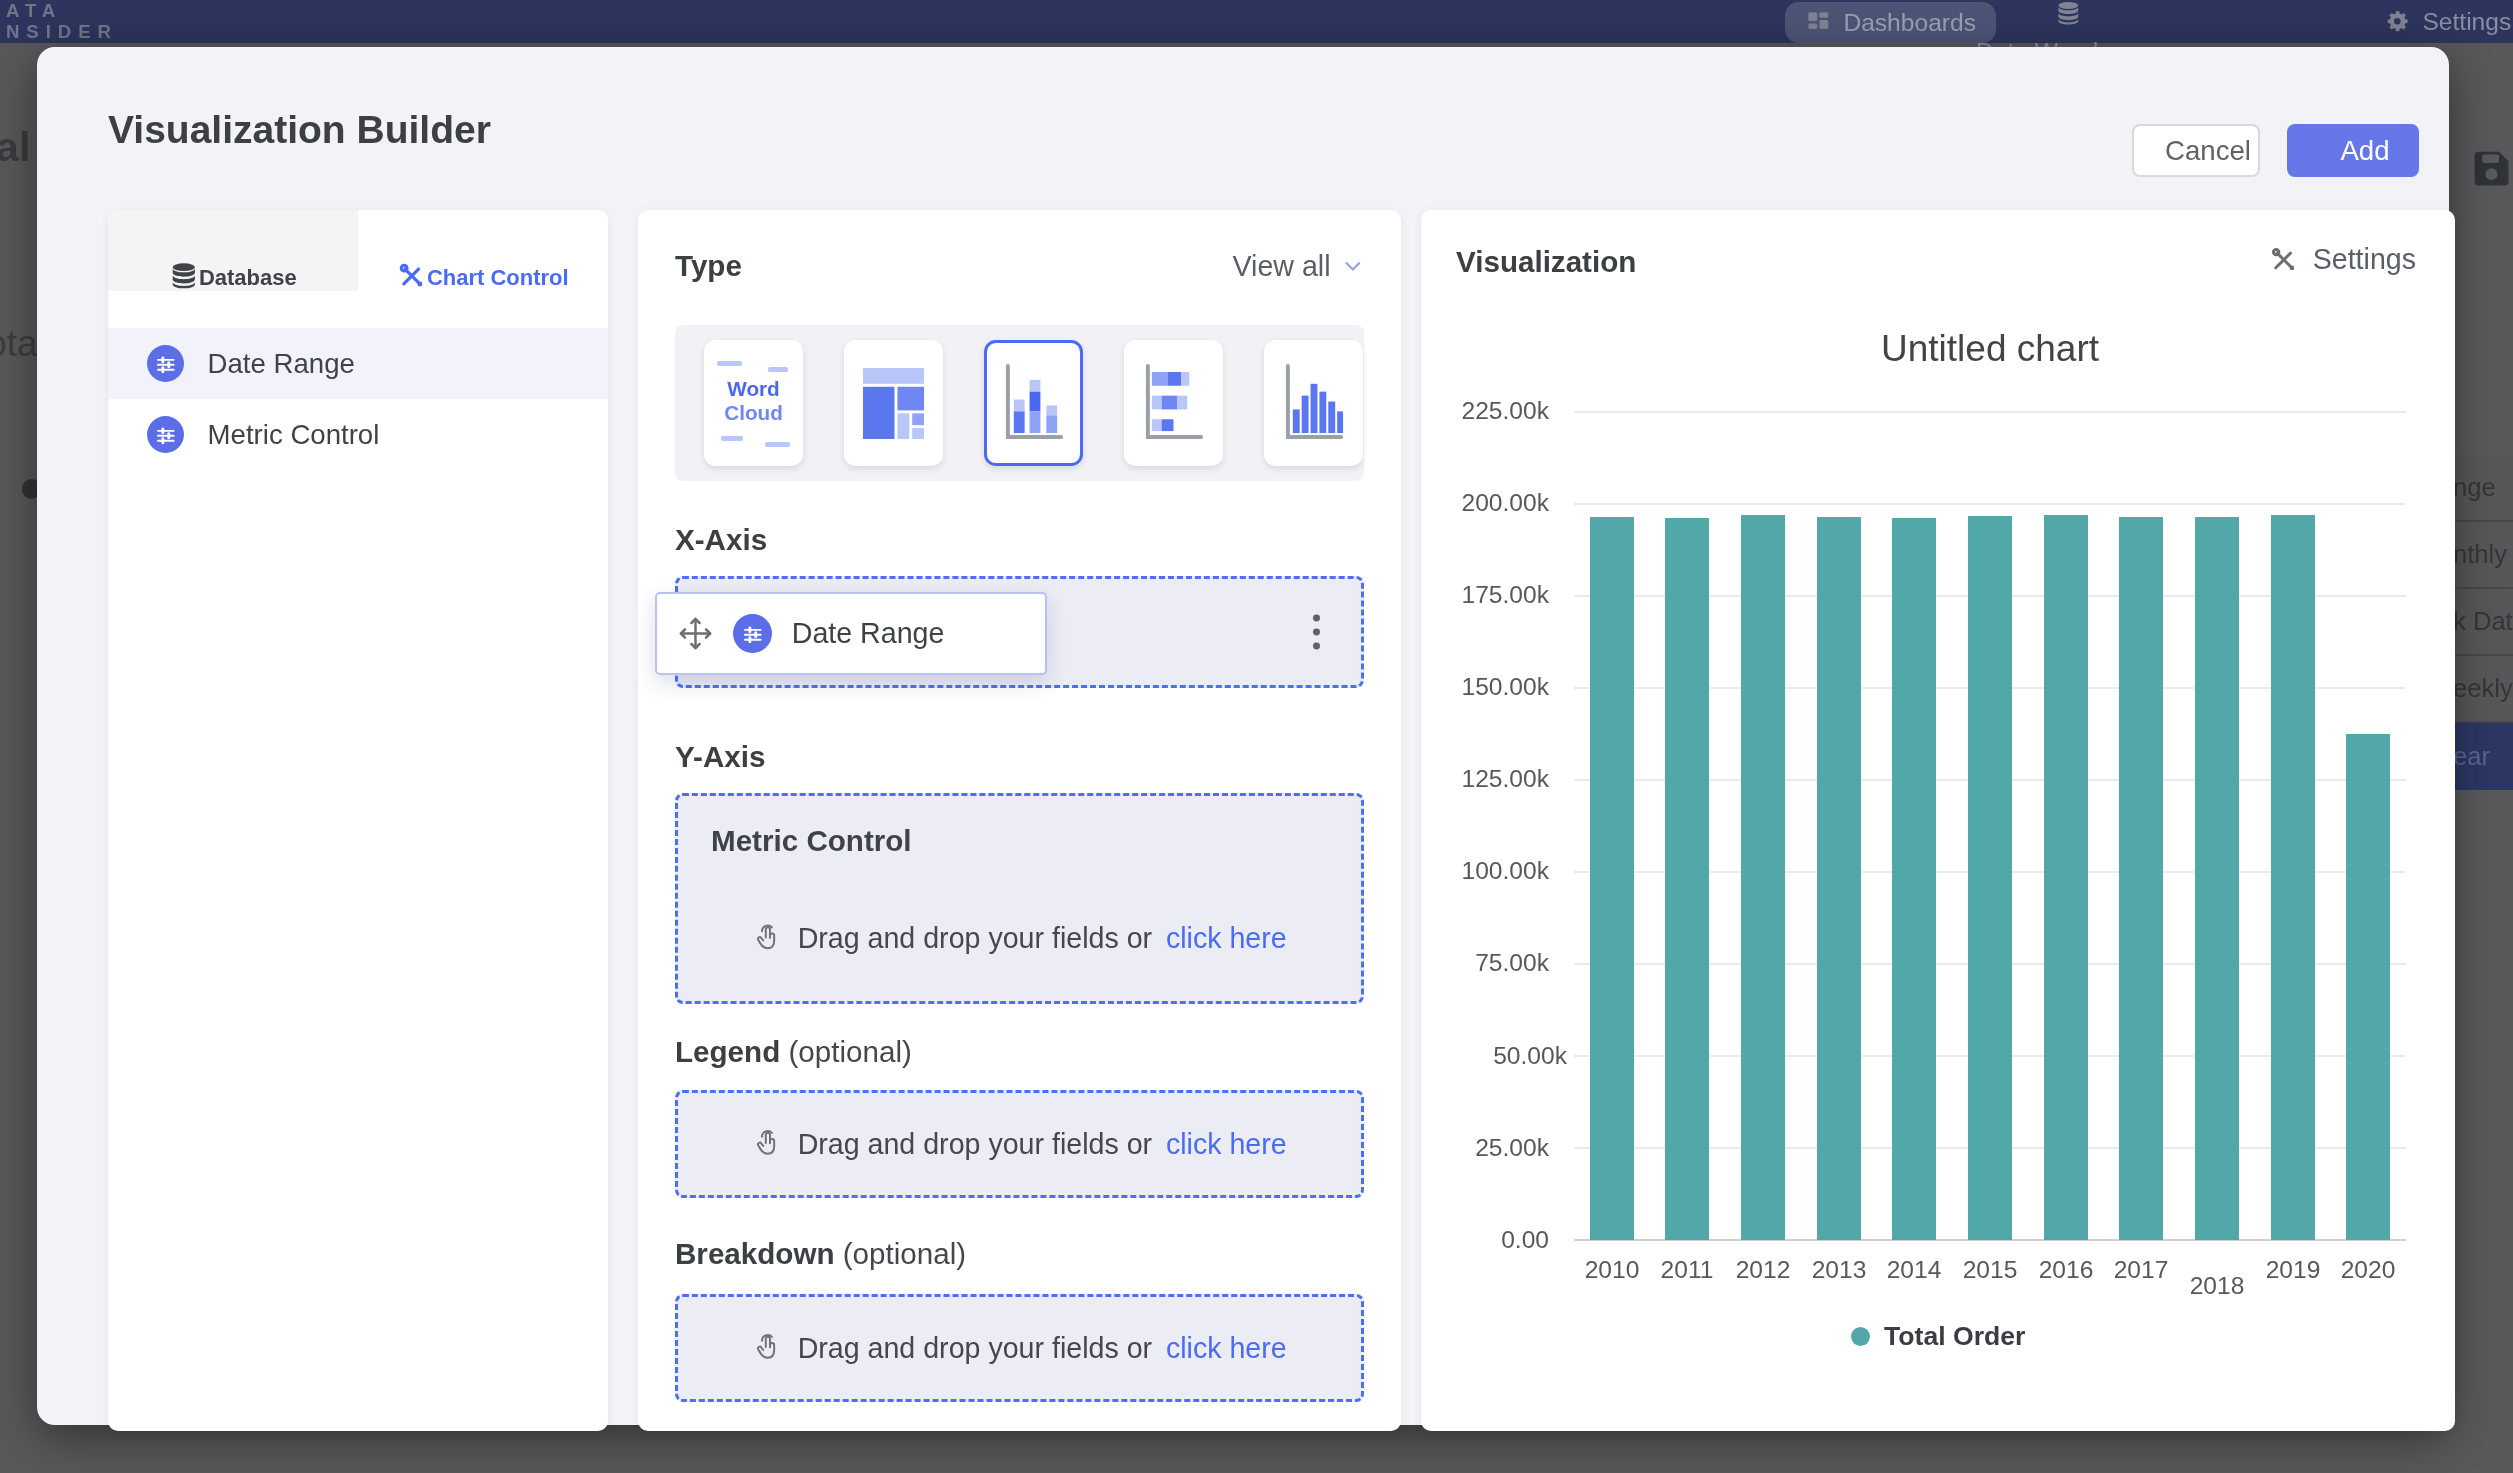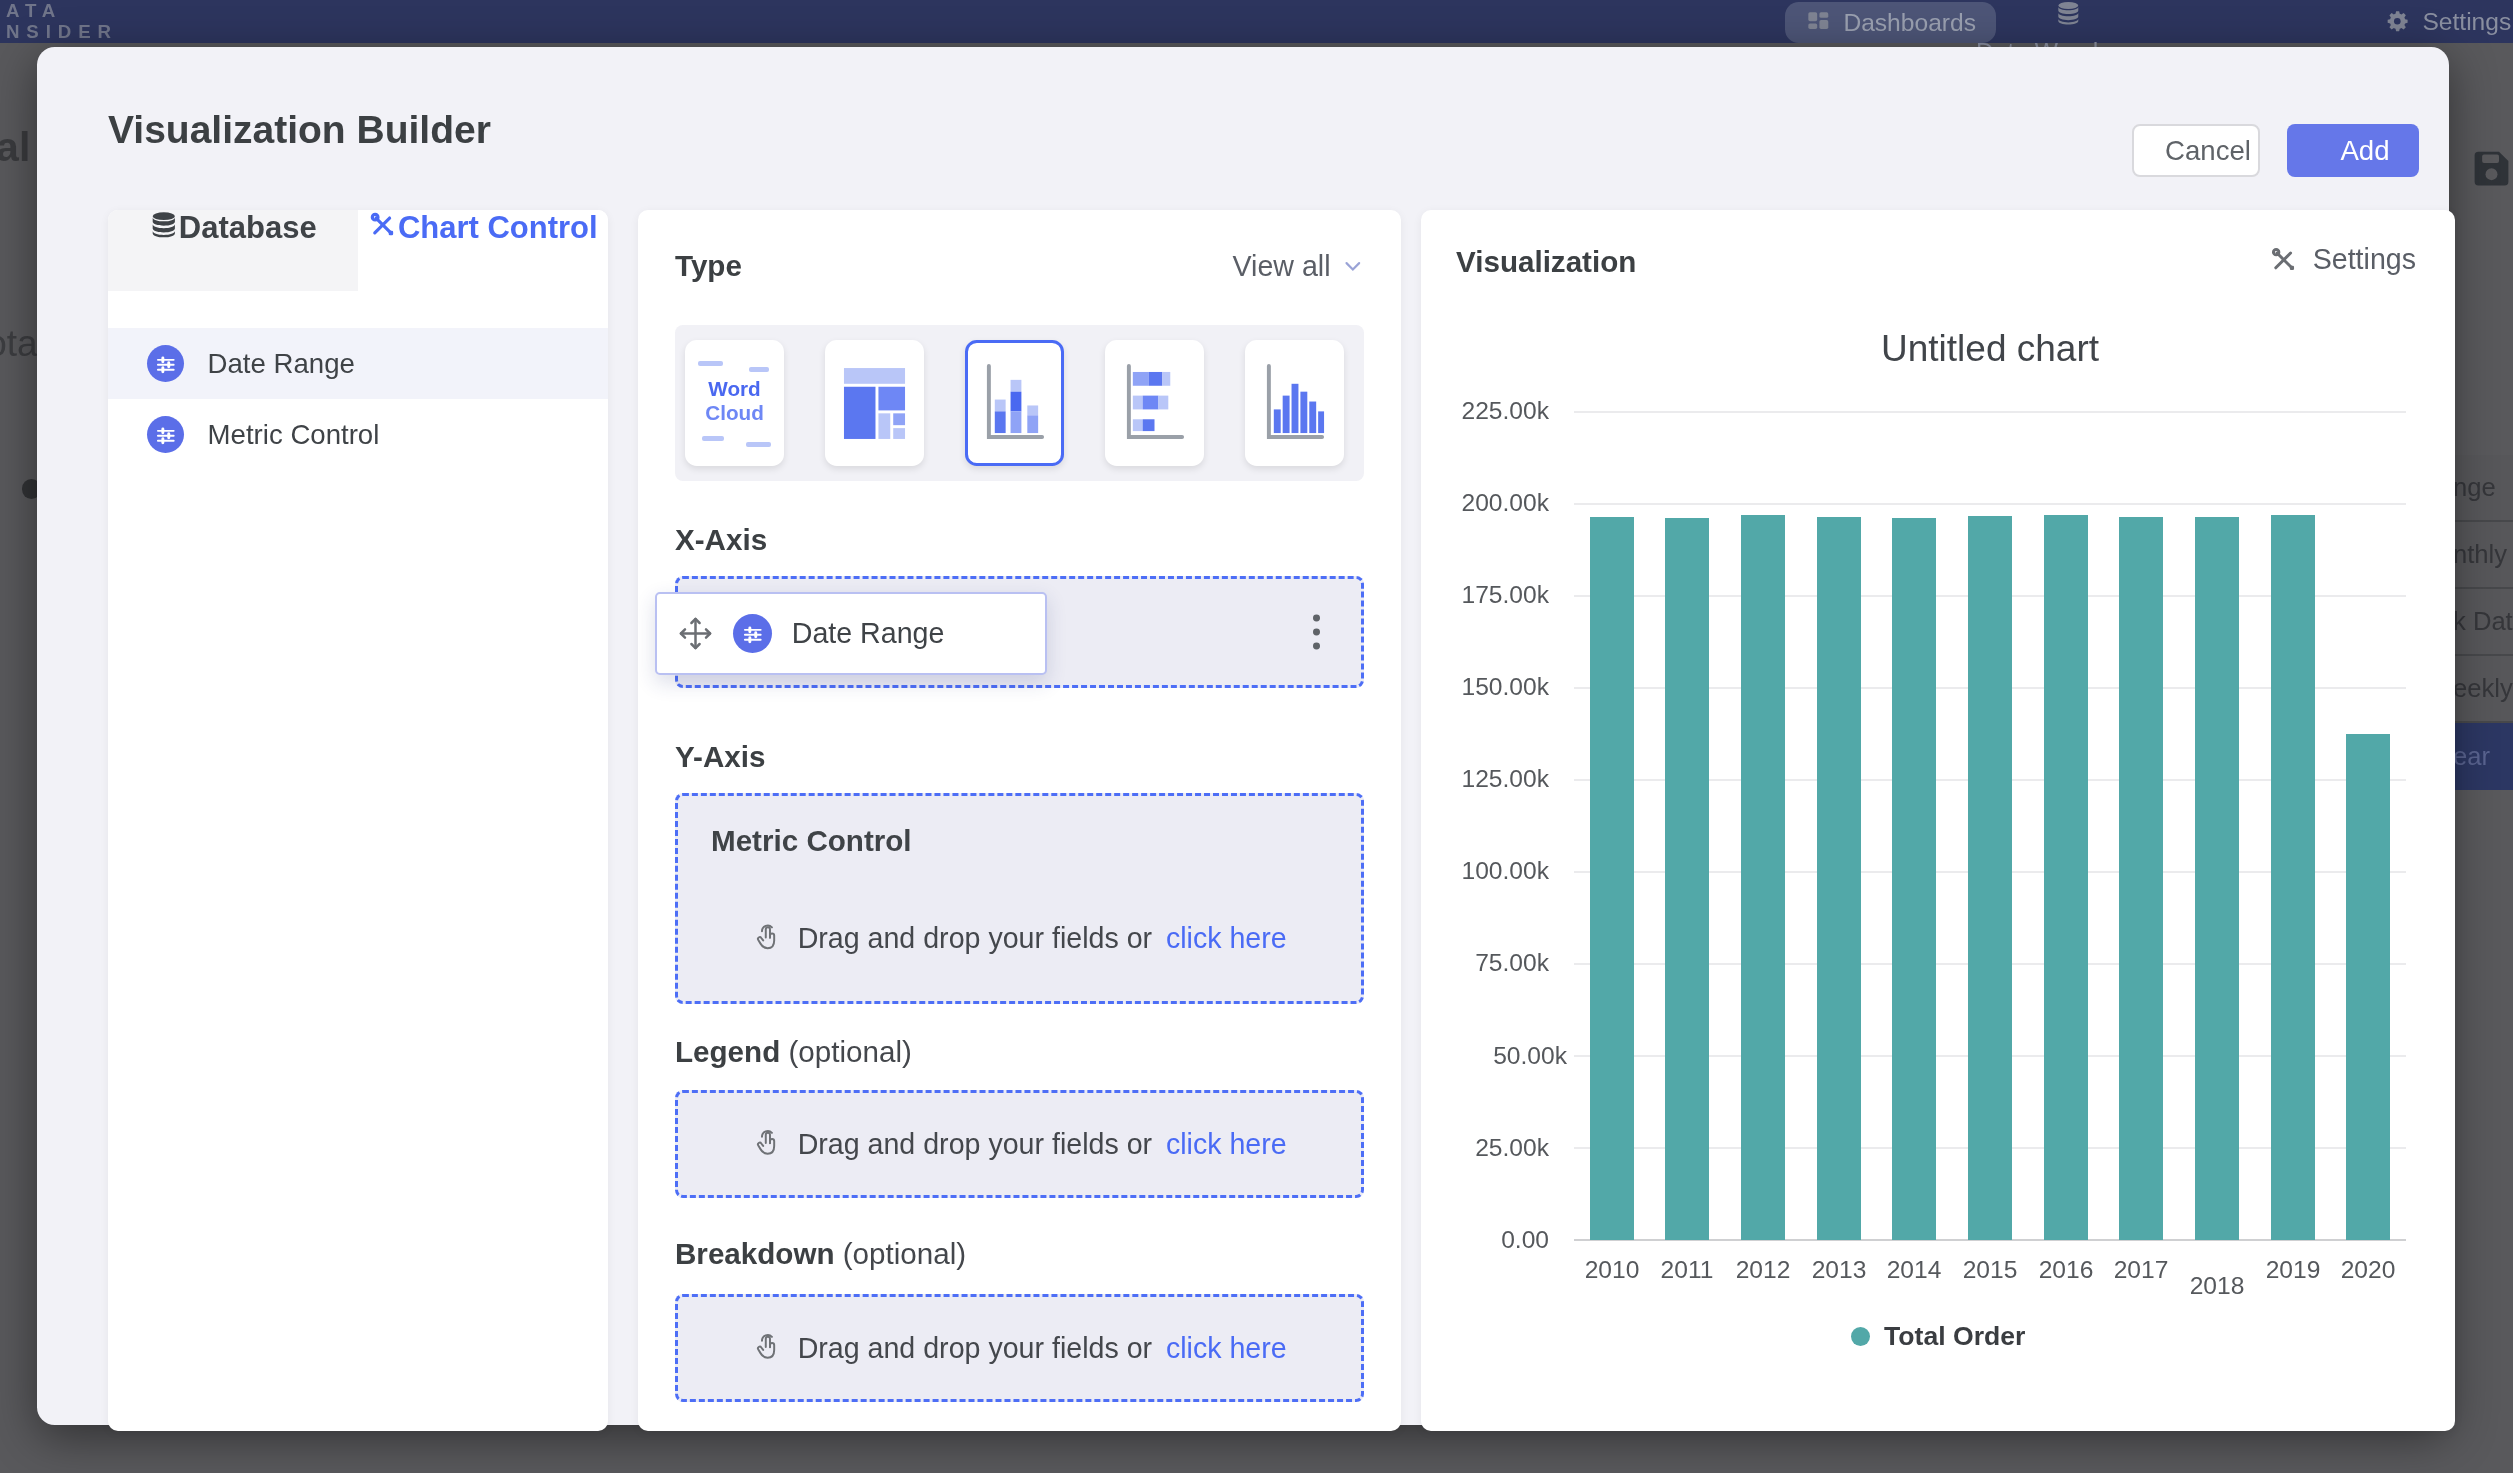--- a/index.html
+++ b/index.html
@@ -46,42 +46,42 @@
   .btn-add { left:2250px; width:132px; background:#6577e9; color:#fff; }
 
   .card { position:absolute; top:163px; background:#fff; border-radius:9.9px;
     box-shadow:0 2px 9.9px rgba(0,0,0,.06); overflow:hidden; }
   .card-left { left:71px; width:500px; height:1221px; }
   .card-mid  { left:601px; width:763px; height:1221px; }
   .card-right{ left:1384px; width:1034px; height:1221px; }
 
   
   .tabs { display:flex; height:81px; }
-  .tab { flex:1; display:flex; align-items:flex-start; justify-content:center; gap:0;
-    font-size:31px; font-weight:600; }
+  .tab { flex:1; display:flex; align-items:flex-end; justify-content:center; gap:0;
+    font-size:22px; font-weight:600; }
   .tab-db { background:#f4f4f6; color:#3f4347; }
   .tab-cc { background:#fff; color:#4a6bf5; }
   .tab .t-ic { width:29.6px; height:29.6px; }
   .fields { margin-top:37px; }
   .field-row { height:71px; display:flex; align-items:center; gap:23.6px; padding-left:39px;
     font-size:27.6px; color:#3f4347; }
   .field-row.sel { background:#f2f3fa; }
   .circ-ic { width:37px; height:37px; border-radius:50%; background:#5b6ee8; color:#fff;
     display:flex; align-items:center; justify-content:center; flex:0 0 auto; }
   .circ-ic svg { width:23.6px; height:23.6px; }
   .type-row { position:absolute; left:37px; right:37px; top:39px; display:flex;
     justify-content:space-between; align-items:center; }
   .sec-label { font-size:29.6px; font-weight:bold; color:#3c4043; }
   .sec-label .opt { font-weight:normal; color:#44474c; }
   .view-all { display:flex; align-items:center; gap:11.8px; font-size:28.6px; color:#5a5e66; cursor:pointer; }
   .view-all svg { width:21.7px; height:21.7px; color:#9aa3d6; }
 
   .type-strip { position:absolute; left:37px; right:37px; top:115px; height:156px;
     background:#f1f1f6; border-radius:7.9px; display:flex; align-items:center; gap:41px;
-    padding-left:10px; }
+    padding-left:29px; }
   .tcard { width:99px; height:126px; background:#fff; border-radius:11.8px;
     box-shadow:0 3px 7.9px rgba(0,0,0,.10); display:flex; align-items:center;
     justify-content:center; border:3px solid transparent; cursor:pointer; }
   .tcard.selected { border-color:#4a6bf5; }
   .wc { position:relative; width:85px; height:108px; font-weight:bold; text-align:center; }
   .wc .w1 { display:block; margin-top:27.6px; color:#4a68f0; font-size:20.7px; }
   .wc .w2 { display:block; color:#6e87f5; font-size:20.7px; }
   .wc i { position:absolute; background:#b9c6f8; height:4.9px; border-radius:2px; }
   .wc .la{ left:5.9px; top:11.8px; width:25.6px;} .wc .lb{ right:7.9px; top:17.7px; width:19.7px;}
   .wc .lc{ left:9.9px; bottom:15.8px; width:21.7px;} .wc .ld{ right:5.9px; bottom:9.9px; width:25.6px;}

